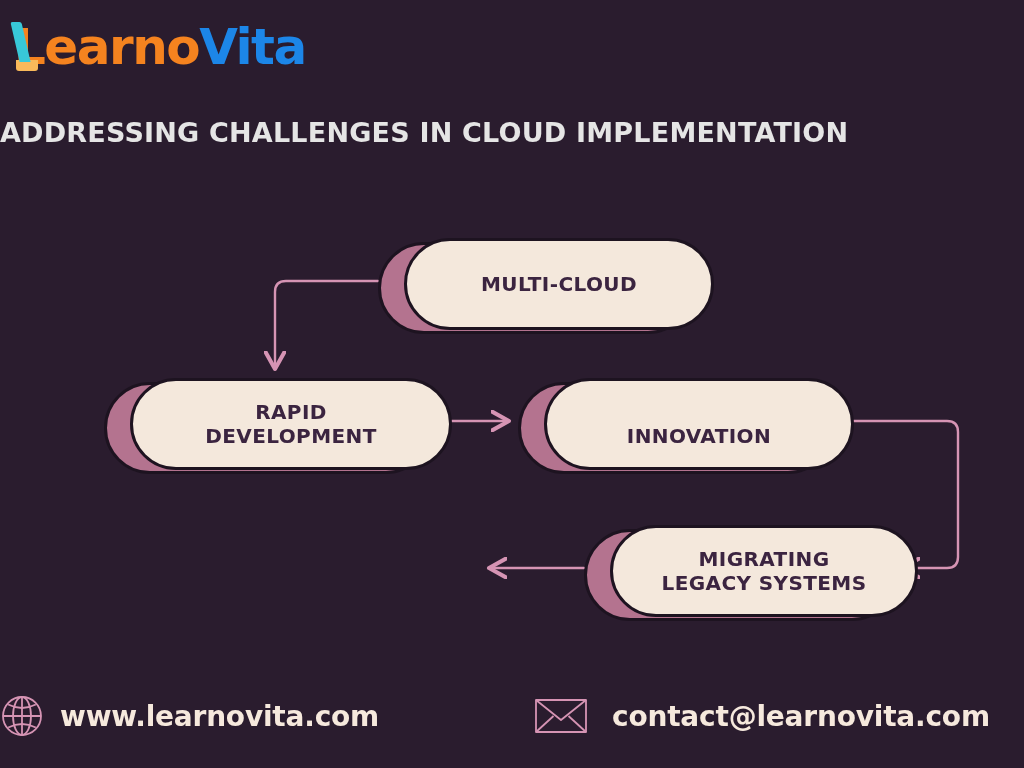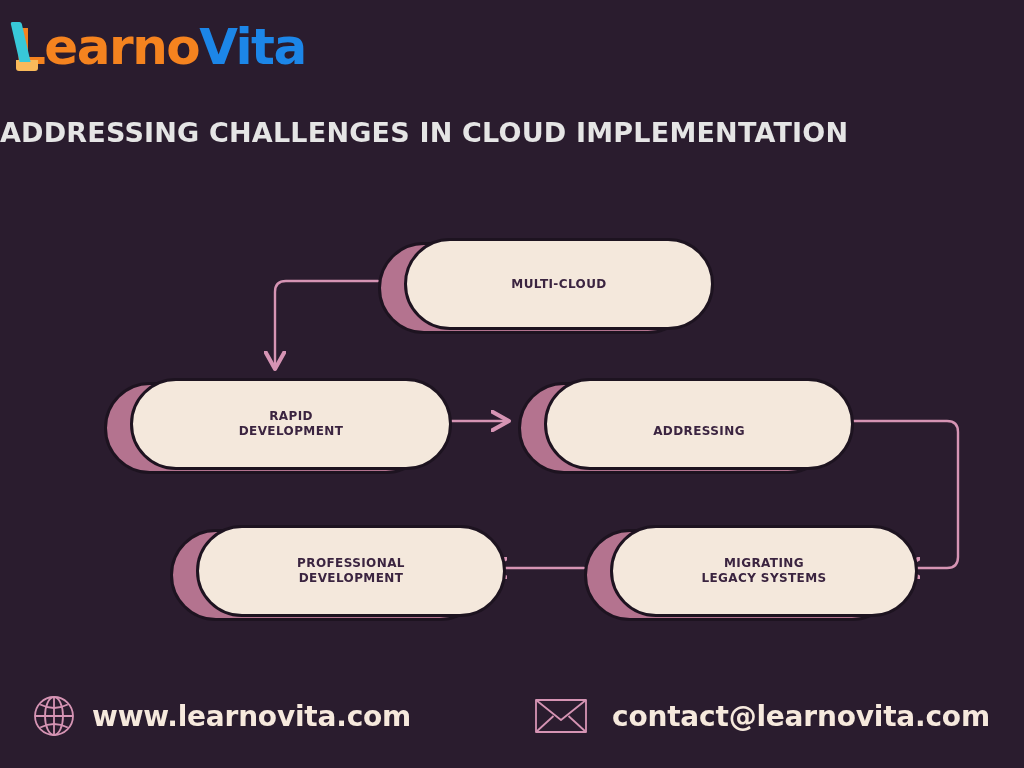--- a/index.html
+++ b/index.html
@@ -94,21 +94,21 @@
     height: 100%;
     background: #f4e8dc;
     border: 3px solid #1d1320;
     border-radius: 999px;
     display: flex;
     align-items: center;
     justify-content: center;
     text-align: center;
     color: #3b2440;
     font-family: "DejaVu Sans", sans-serif;
-    font-size: 12px;
+    font-size: 20px;
     font-weight: bold;
     letter-spacing: 0.4px;
     line-height: 1.22;
     padding: 0 10px;
   }
 
   #node-multicloud   { left: 378px; top: 238px; width: 310px; height: 86px; }
   #node-rapid        { left: 104px; top: 378px; width: 322px; height: 86px; }
   #node-regulatory   { left: 518px; top: 378px; width: 310px; height: 86px; }
   #node-migrating    { left: 584px; top: 525px; width: 308px; height: 86px; }
@@ -132,21 +132,21 @@
     gap: 16px;
   }
   .footer-item .label {
     color: #f6e9dd;
     font-family: "DejaVu Sans", sans-serif;
     font-size: 28px;
     font-weight: bold;
     letter-spacing: -0.2px;
     white-space: nowrap;
   }
-  #footer-website { left: 32px; top: 694px; }
+  #footer-website { left: 0; top: 694px; }
   #footer-email   { left: 534px; top: 694px; gap: 24px; }
 </style>
 </head>
 <body>
 
 <div id="stage">
 
   <div id="logo">
     <span class="seg-learno">Learno</span>
     <span class="l-foot"></span>
@@ -187,44 +187,35 @@
         <span>DEVELOPMENT</span>
       </span>
     </div>
   </div>
 
   <div class="node" id="node-regulatory">
     <div class="shadow"></div>
     <div class="face">
       <span>
         <br>
-        <span>ADDRESSING</span>
+        <span>INNOVATION</span>
       </span>
     </div>
   </div>
 
   <div class="node" id="node-migrating">
     <div class="shadow"></div>
     <div class="face">
       <span>
         <span>MIGRATING</span><br>
         <span>LEGACY SYSTEMS</span>
       </span>
     </div>
   </div>
 
-  <div class="node" id="node-professional">
-    <div class="shadow"></div>
-    <div class="face">
-      <span>
-        <span>PROFESSIONAL</span><br>
-        <span>DEVELOPMENT</span>
-      </span>
-    </div>
-  </div>
 
   <div class="footer-item" id="footer-website">
     <svg width="44" height="44" viewBox="0 0 44 44">
       <g fill="none" stroke="#d694b4" stroke-width="1.8">
         <circle cx="22" cy="22" r="19"></circle>
         <ellipse cx="22" cy="22" rx="9" ry="19"></ellipse>
         <line x1="3" y1="22" x2="41" y2="22"></line>
         <path d="M8.2 10.5 Q22 17.5 35.8 10.5"></path>
         <path d="M8.2 33.5 Q22 26.5 35.8 33.5"></path>
         <line x1="22" y1="3" x2="22" y2="41"></line>

